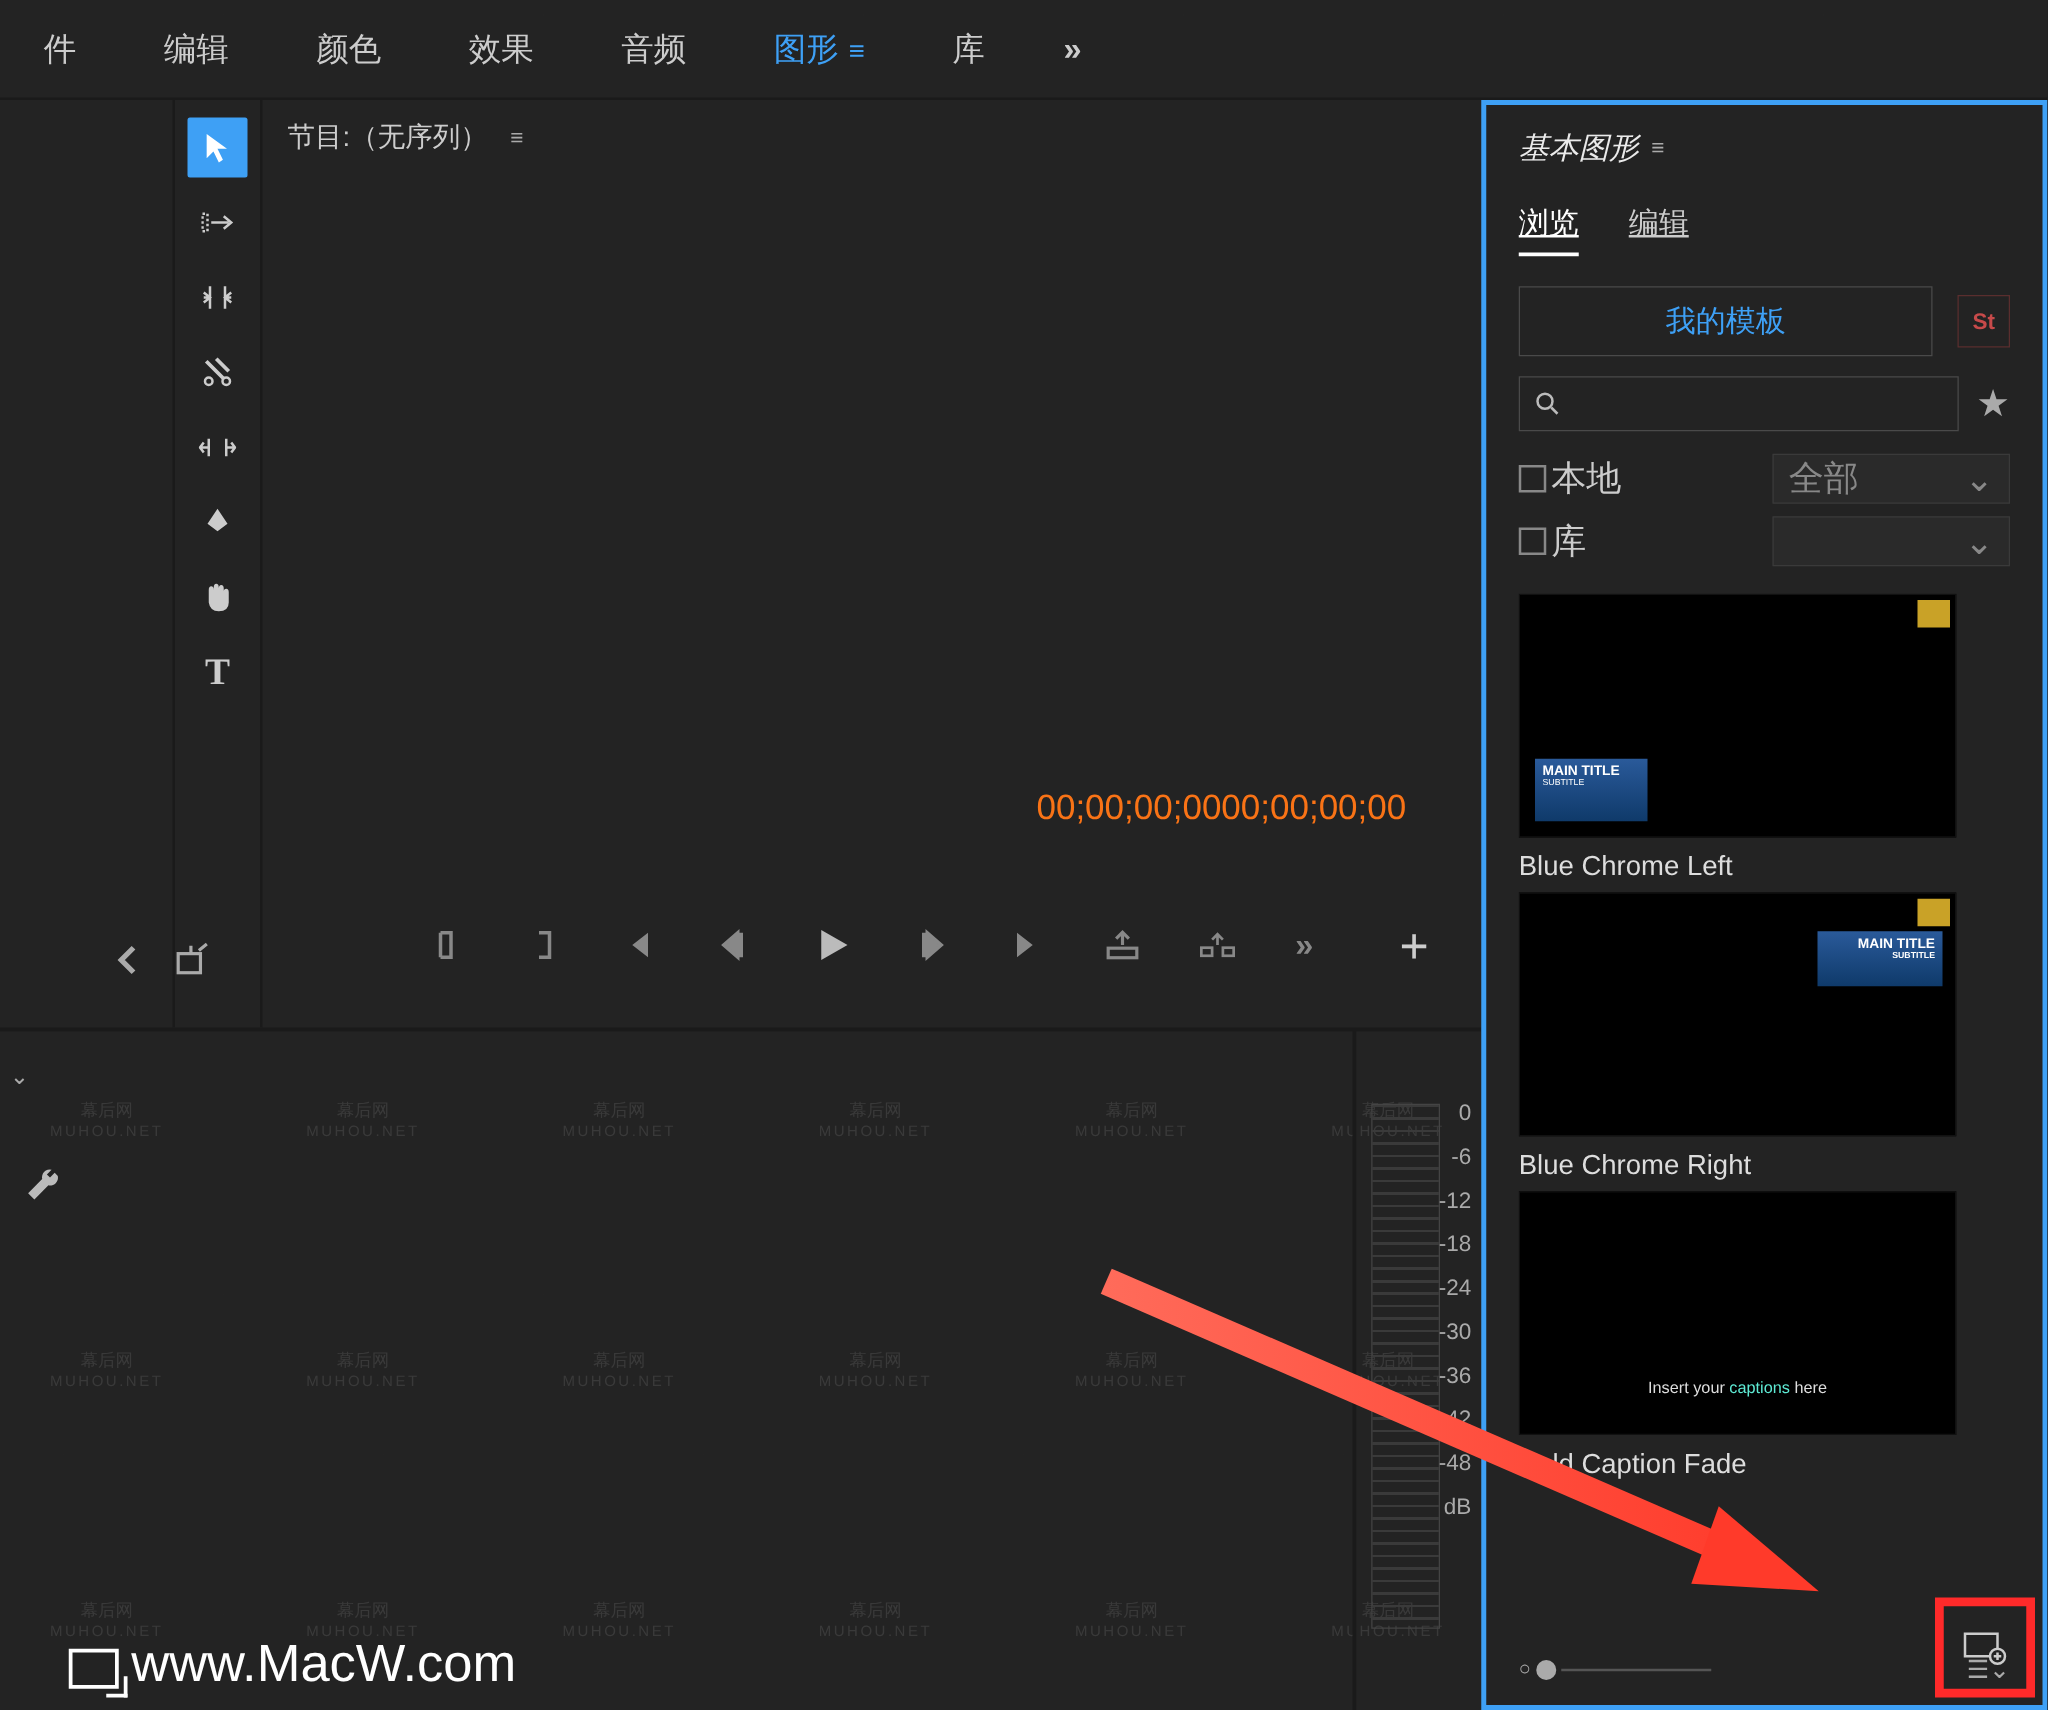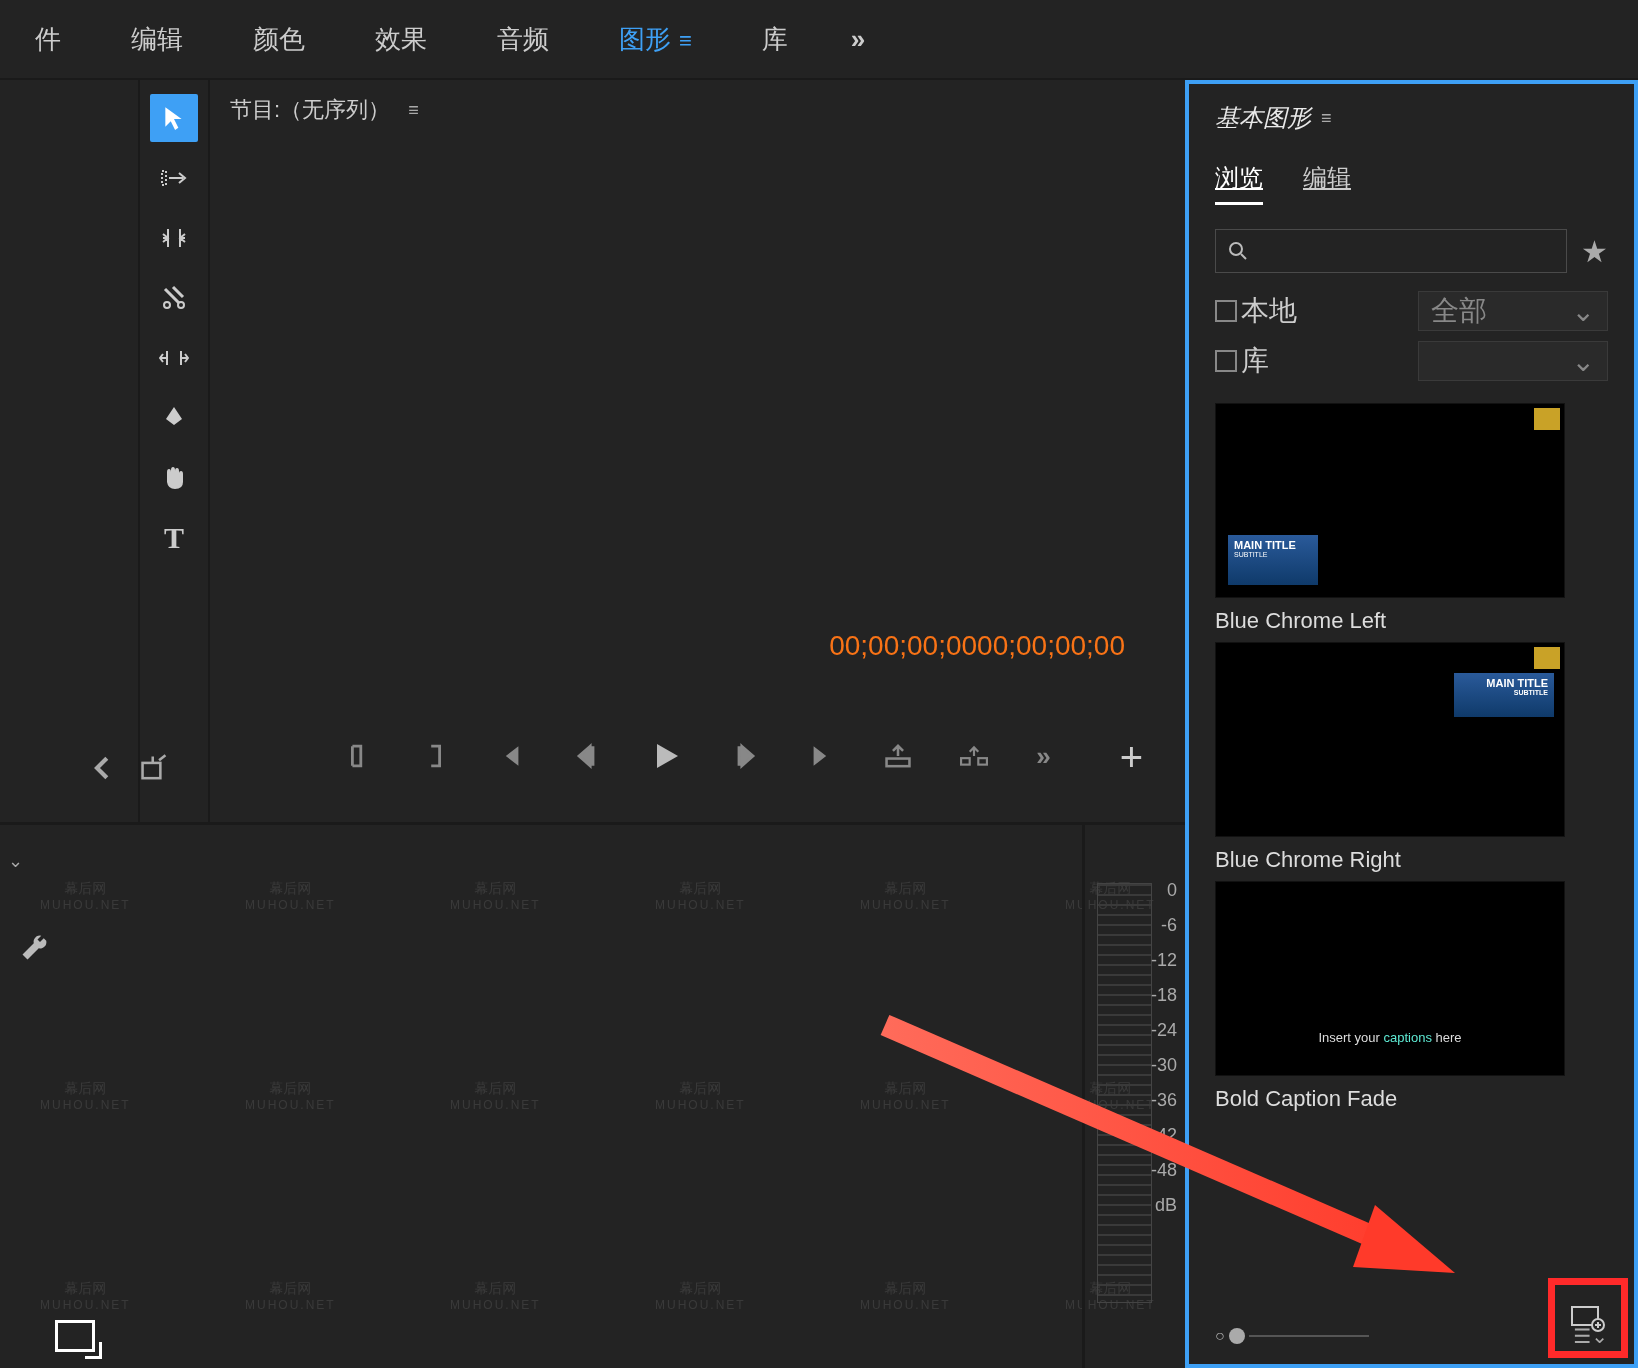--- a/index.html
+++ b/index.html
@@ -298,20 +298,24 @@
   <div class="right-panel">
     <div class="rp-title-row">
       <span>基本图形</span>
       <span style="font-size:18px;color:#aaa;">≡</span>
     </div>
     <div class="rp-tabs">
       <div class="rp-tab active">浏览</div>
       <div class="rp-tab">编辑</div>
     </div>
 
+    <div class="template-btn-row">
+      <div class="my-templates">我的模板</div>
+      <div class="st-badge">St</div>
+    </div>
 
     <div class="search-row">
       <div class="search-box">
         <svg width="20" height="20" viewBox="0 0 20 20">
             <circle cx="8" cy="8" r="6" fill="none" stroke="#bbb" stroke-width="2"></circle>
             <path d="M13 13l5 5" stroke="#bbb" stroke-width="2"></path>
           </svg>
         <input type="text" style="flex: 1 1 0%; background: none; border: none; outline: none; color: rgb(221, 221, 221); font-size: 20px; margin-left: 8px;" placeholder="">
       </div>
       <span class="star-icon">★</span>
@@ -383,14 +387,14 @@
       <linearGradient id="ag">
         <stop offset="0%" stop-color="#ff6b5a"></stop>
         <stop offset="100%" stop-color="#ff3a2a"></stop>
       </linearGradient>
     </defs>
   <path d="M30 20 L560 250" stroke="url(#ag)" stroke-width="22"></path>
   <path d="M520 200 L600 268 L498 262 Z" fill="#ff3a2a"></path>
 </svg>
 
 <div class="watermark-url">
-  <span class="wm-icon"></span>
+  <span class="wm-icon"></span><span>www.MacW.com</span>
 </div>
 
 </body></html>

